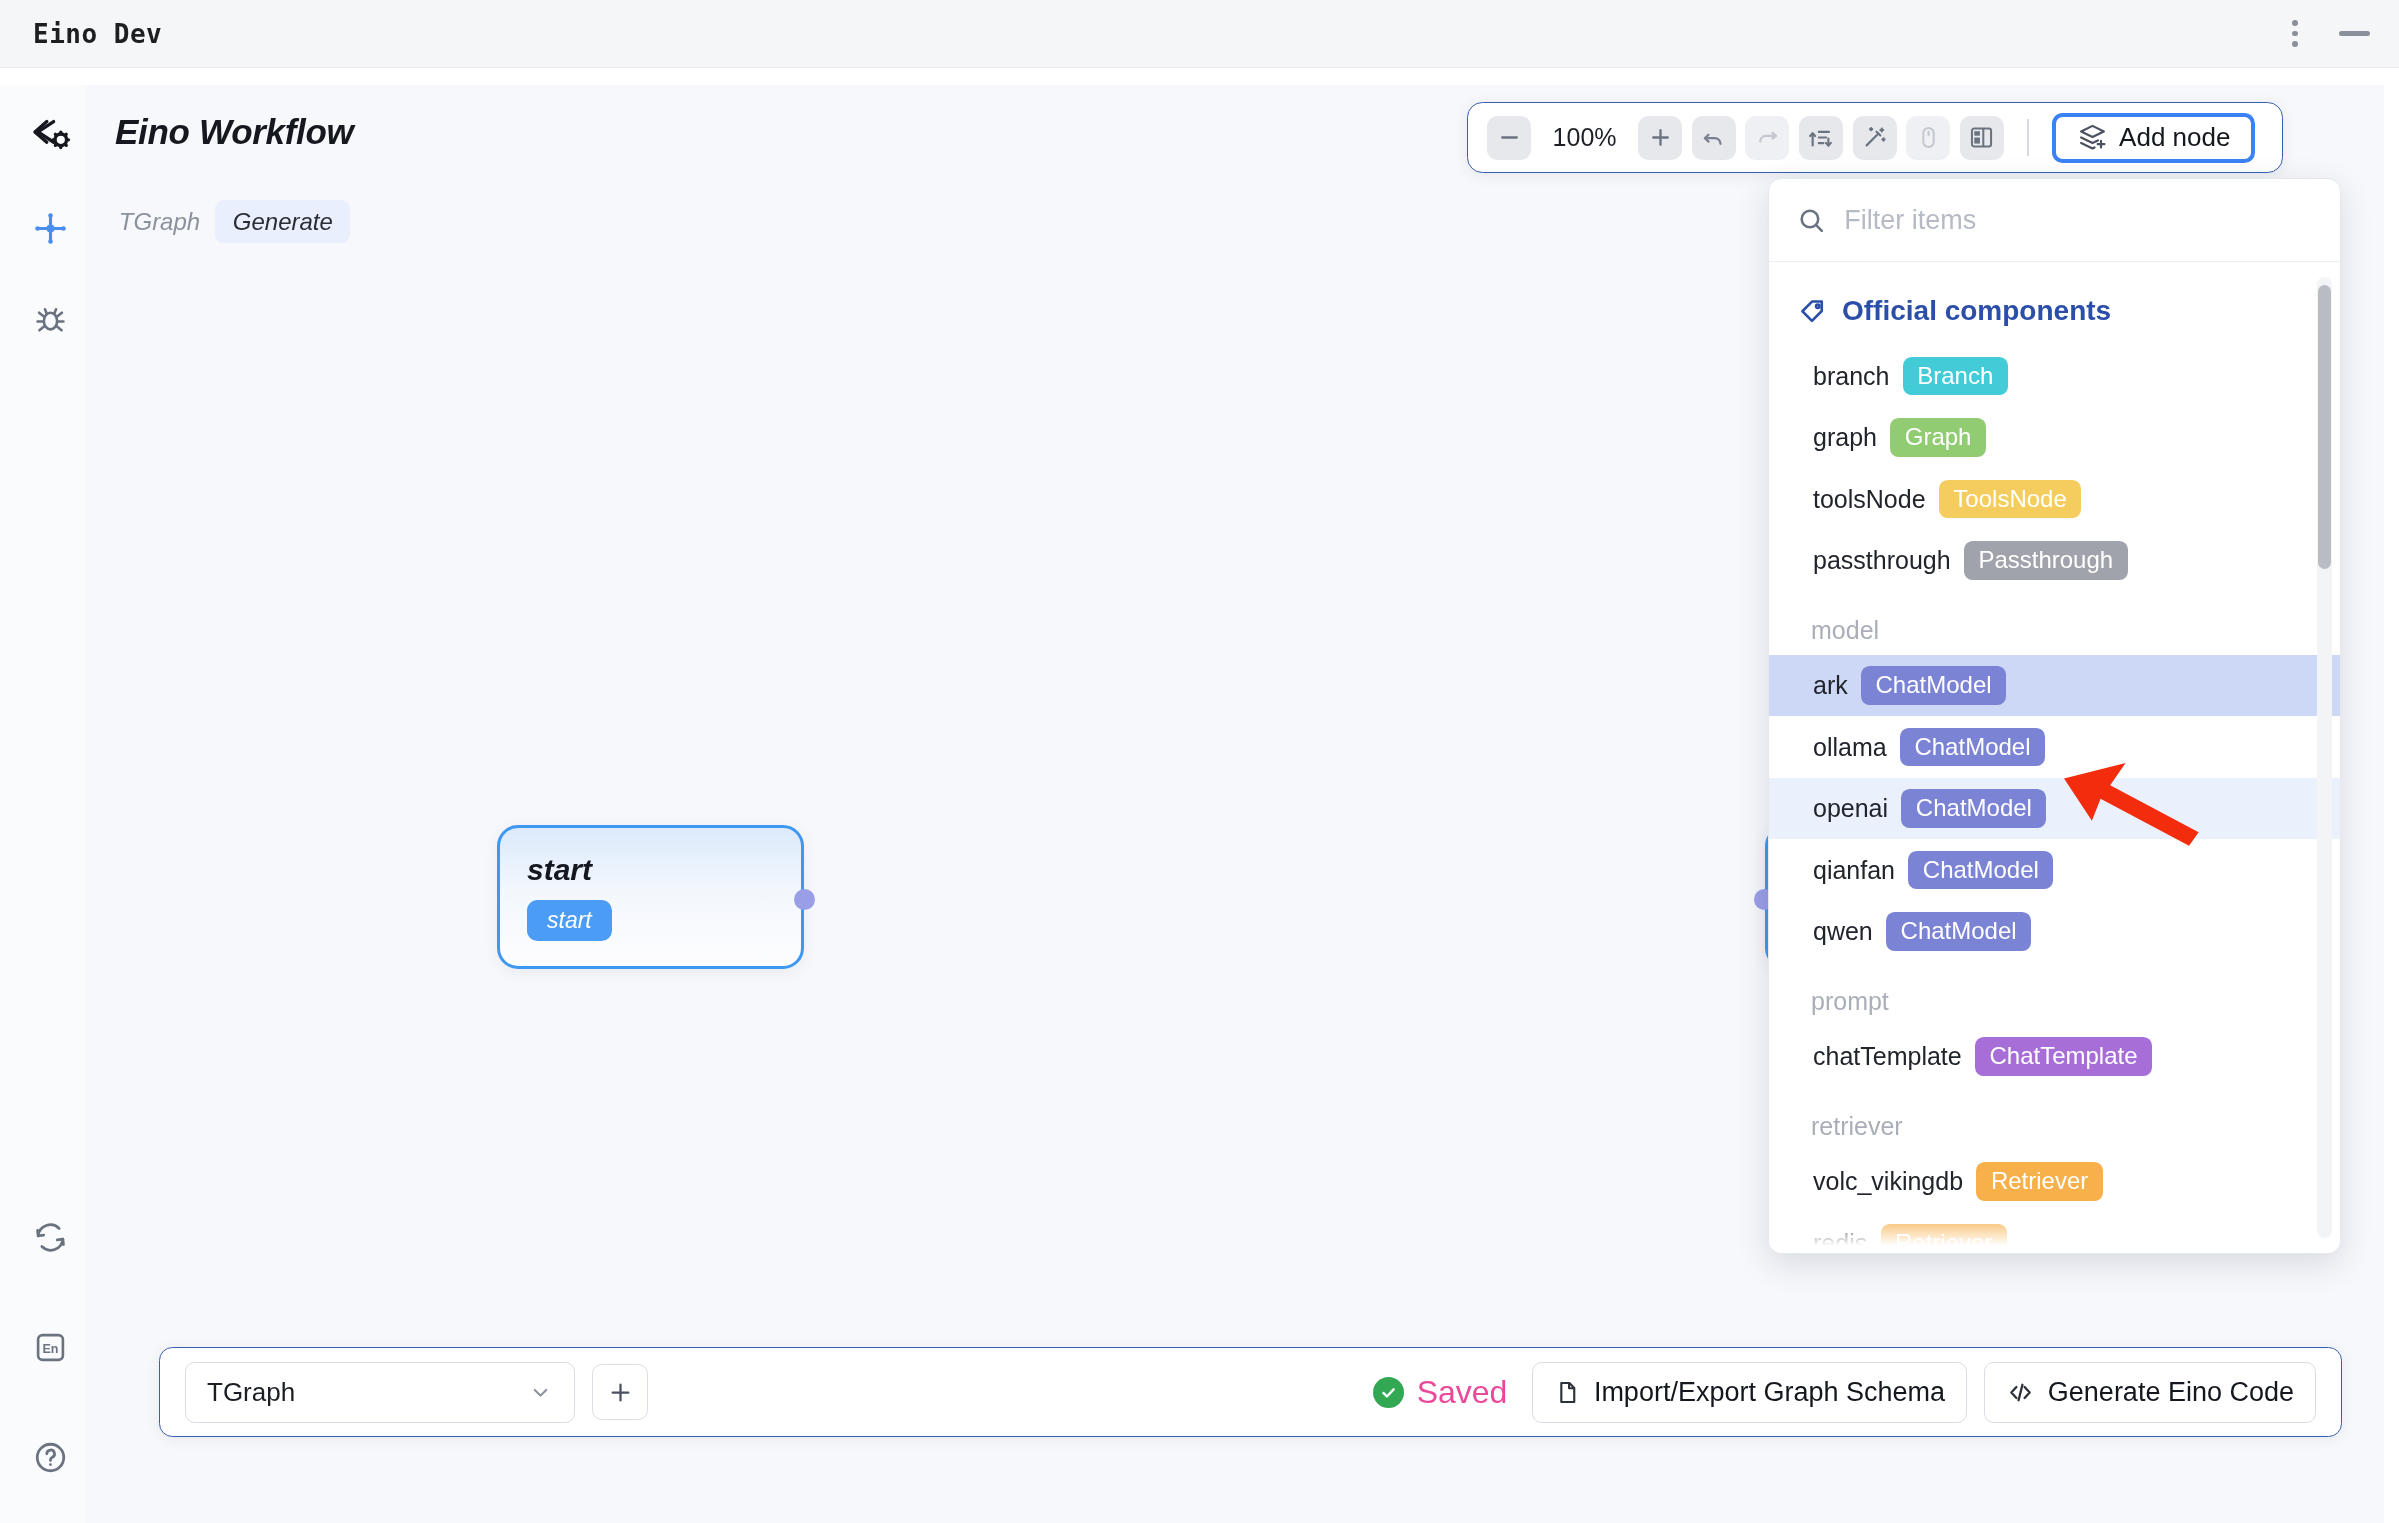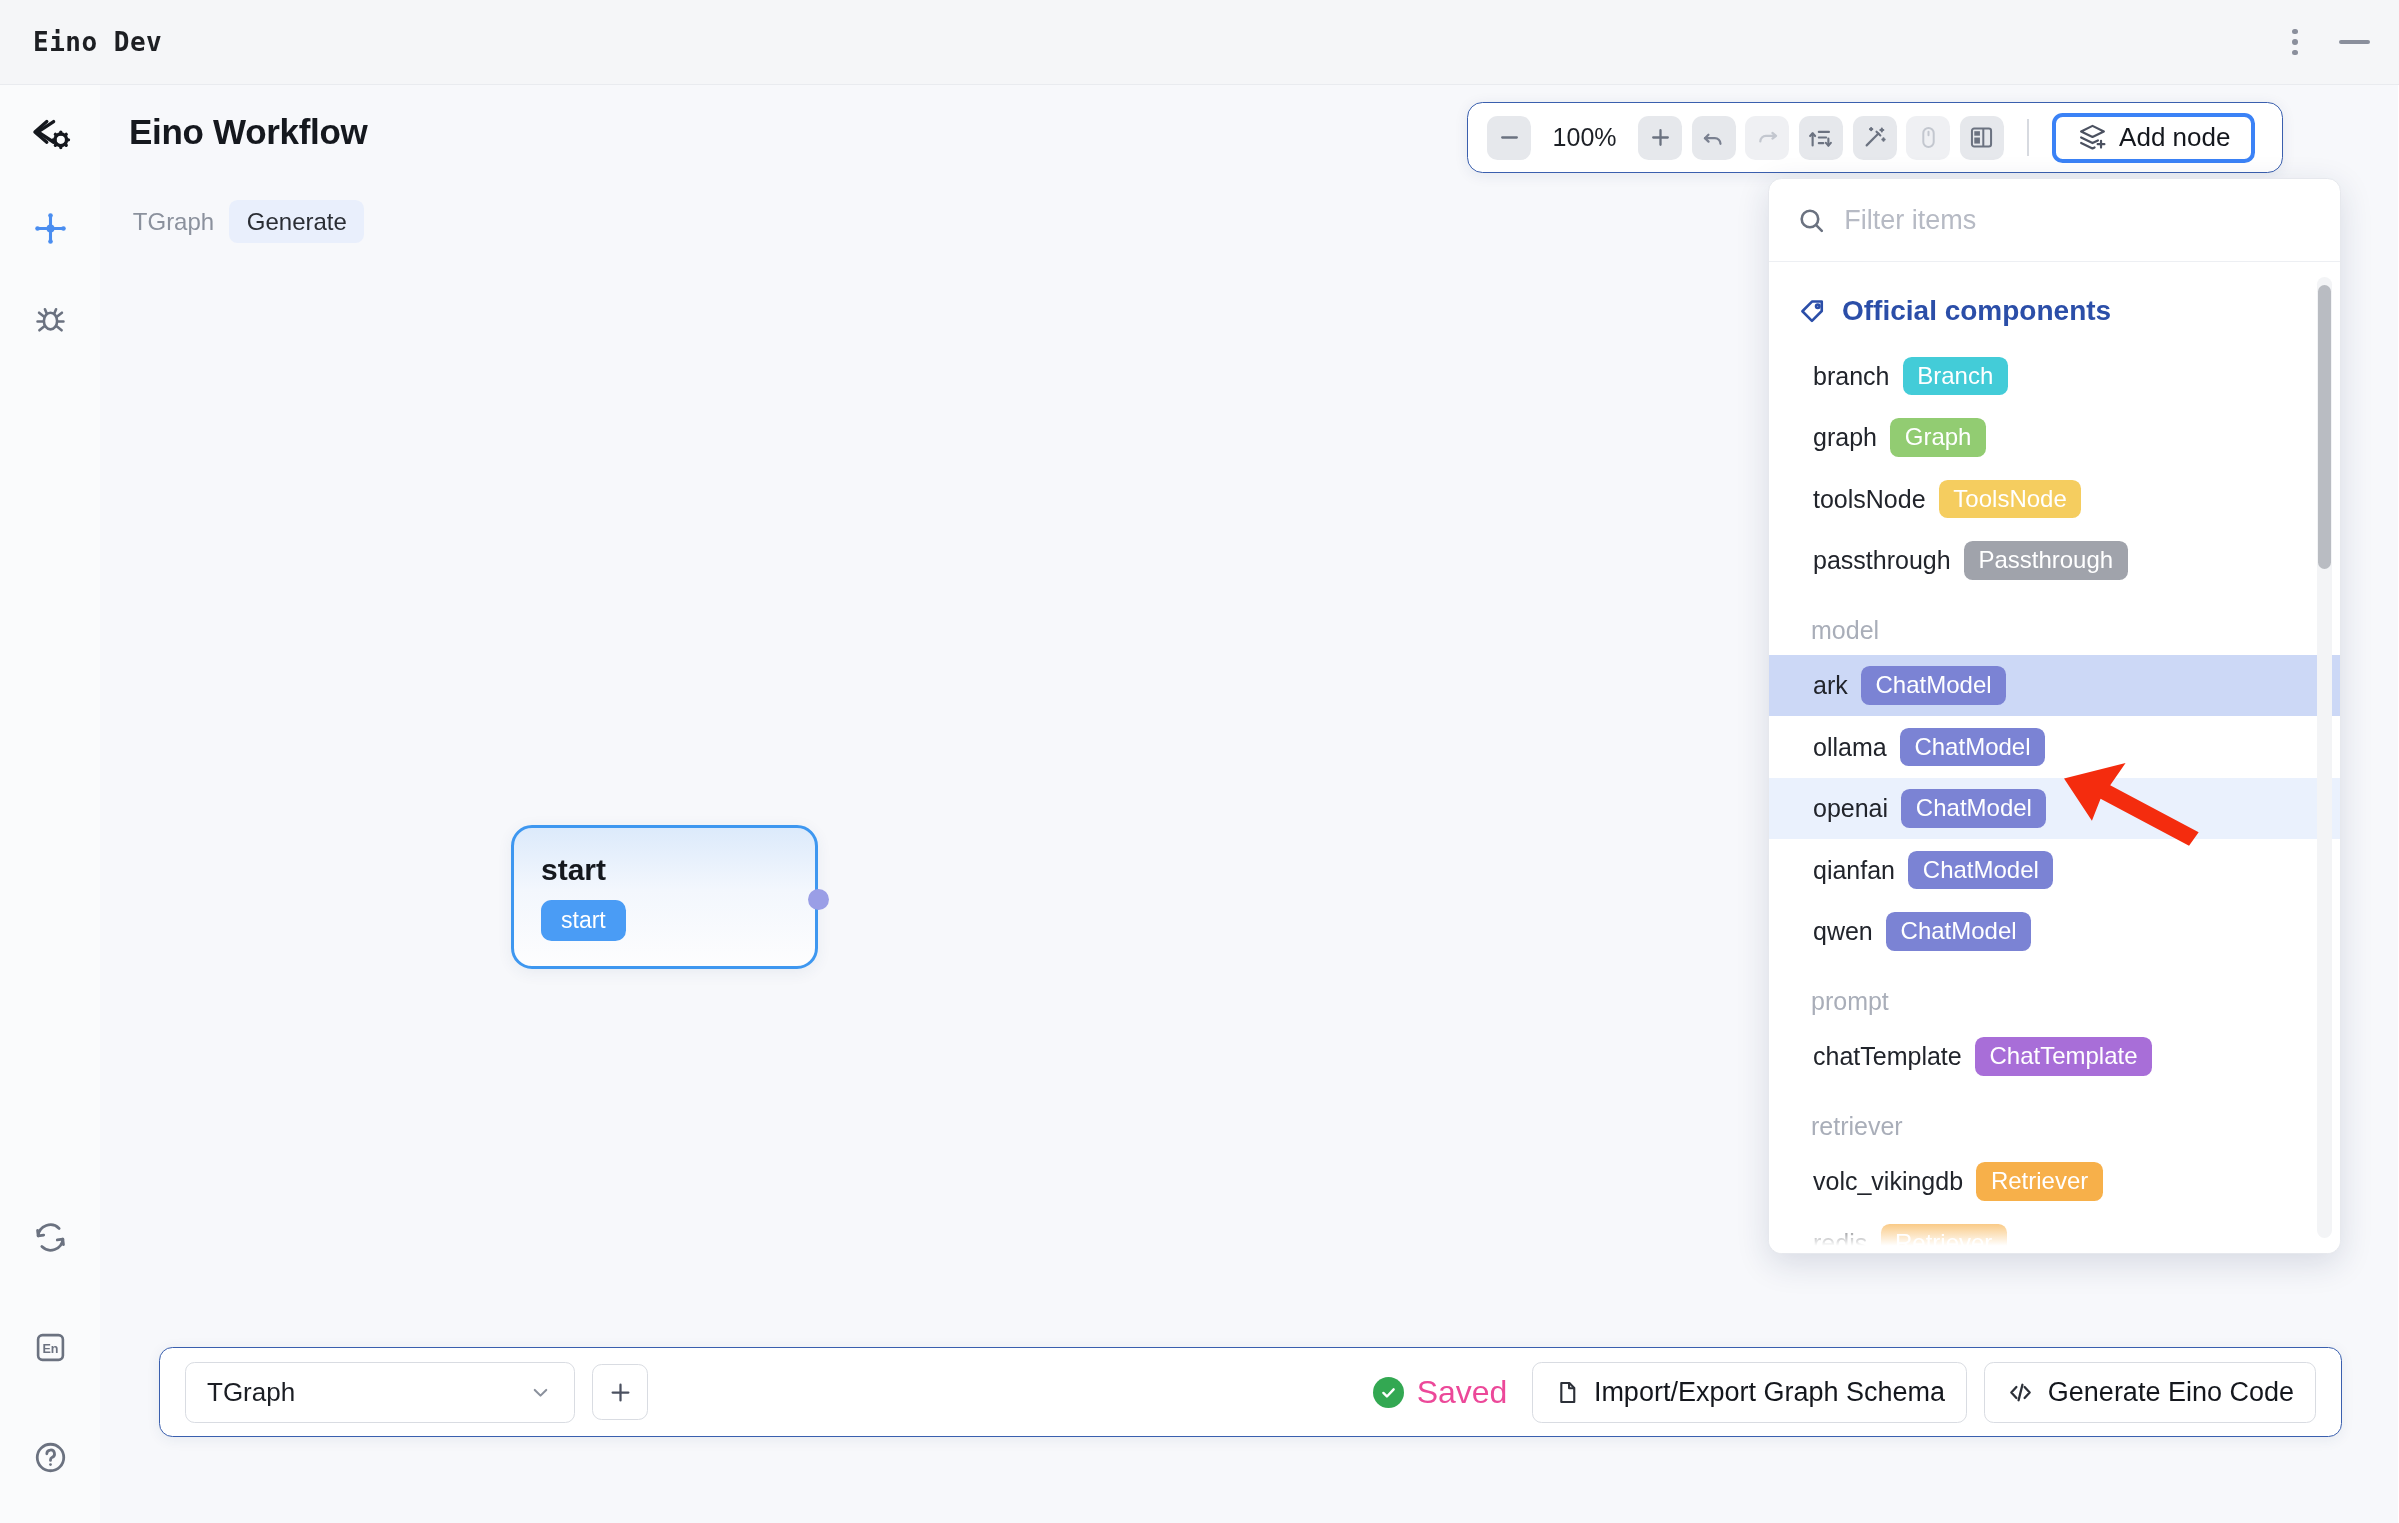--- a/index.html
+++ b/index.html
@@ -6,21 +6,21 @@
   html, body {
     width: 2400px; height: 1524px;
     font-family: "Liberation Sans", sans-serif;
     background: #ffffff;
     overflow: hidden;
   }
   .app { position: relative; width: 2400px; height: 1524px; }
 
   
   .titlebar {
-    position: absolute; left: 0; top: 0; width: 2400px; height: 85px;
+    position: absolute; left: 0; top: 0; width: 2400px; height: 68px;
     background: #f5f6f8; border-bottom: 1px solid #e9ebef;
     display: flex; align-items: center;
   }
   .titlebar-text {
     margin-left: 33px; font-family: "DejaVu Sans Mono", monospace;
     font-size: 26px; font-weight: 700; color: #1d1f23; letter-spacing: 0.5px;
   }
   .titlebar-controls {
     margin-left: auto; display: flex; align-items: center; gap: 17.3px;
     margin-right: 25px;
@@ -39,22 +39,22 @@
   }
   .rail-top { padding-top: 25px; display: flex; flex-direction: column;
     align-items: center; gap: 37px; }
   .rail-bottom { margin-top: auto; padding-bottom: 40px; display: flex;
     flex-direction: column; align-items: center; gap: 56px; }
   .rail-icon { width: 54px; height: 54px; display: flex; align-items: center;
     justify-content: center; border-radius: 9.6px; }
 
   
   .canvas {
-    position: absolute; left: 100px; top: 85px;
-    width: 2298px; height: 1439px; background: #f7f8fb;
+    position: absolute; left: 86px; top: 85px;
+    width: 2298px; height: 1439px; background: #f7f8fb; font-style: italic;
   }
   .page-title {
     position: absolute; left: 29px; top: 27px;
     font-size: 35px; font-weight: 700; color: #15181e; letter-spacing: -0.3px;
   }
   .crumbs { position: absolute; left: 29px; top: 115px; display: flex;
     align-items: center; gap: 11.5px; }
   .crumb-plain { font-size: 24px; color: #8b919d; padding: 5.8px 3.8px; }
   .crumb-chip { font-size: 24px; color: #2a2d34; background: #e9effc;
     border-radius: 8.6px; padding: 7.7px 17.3px; }

